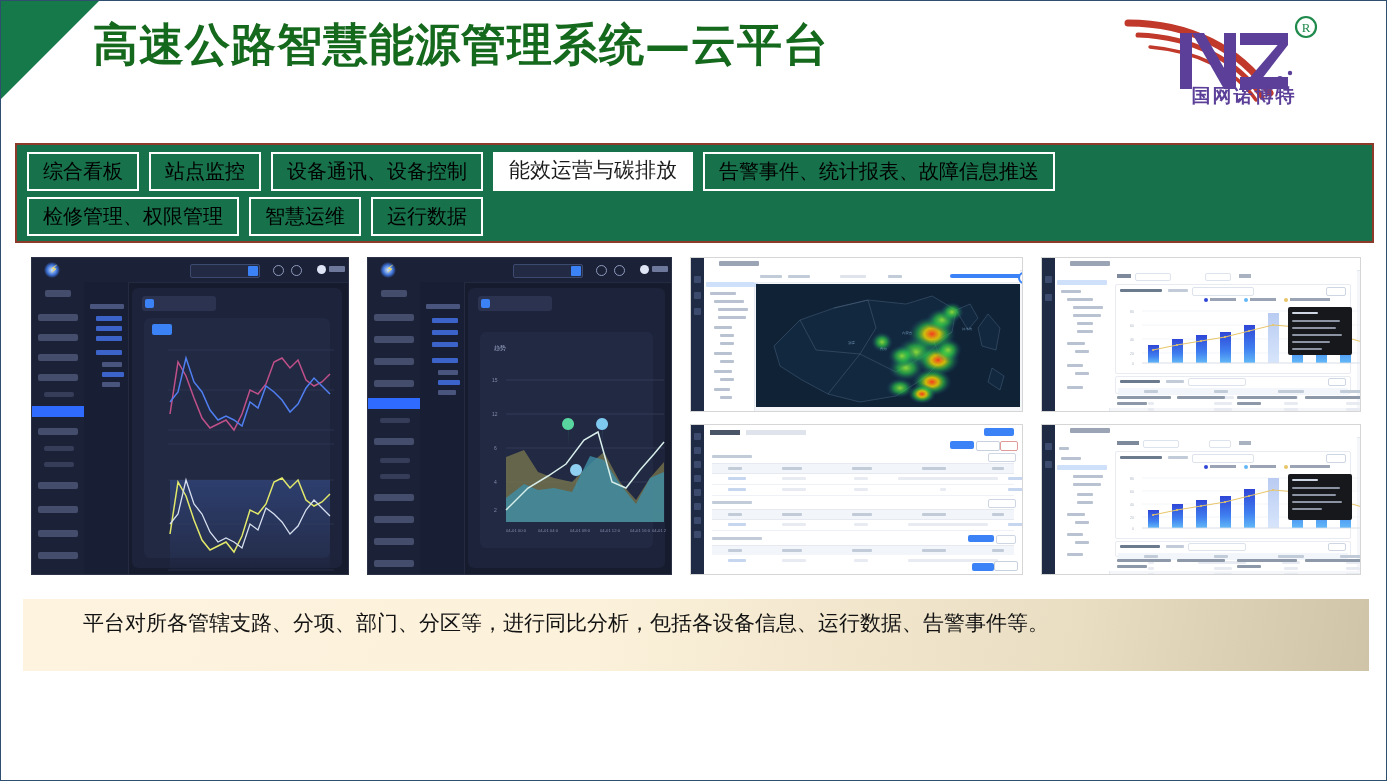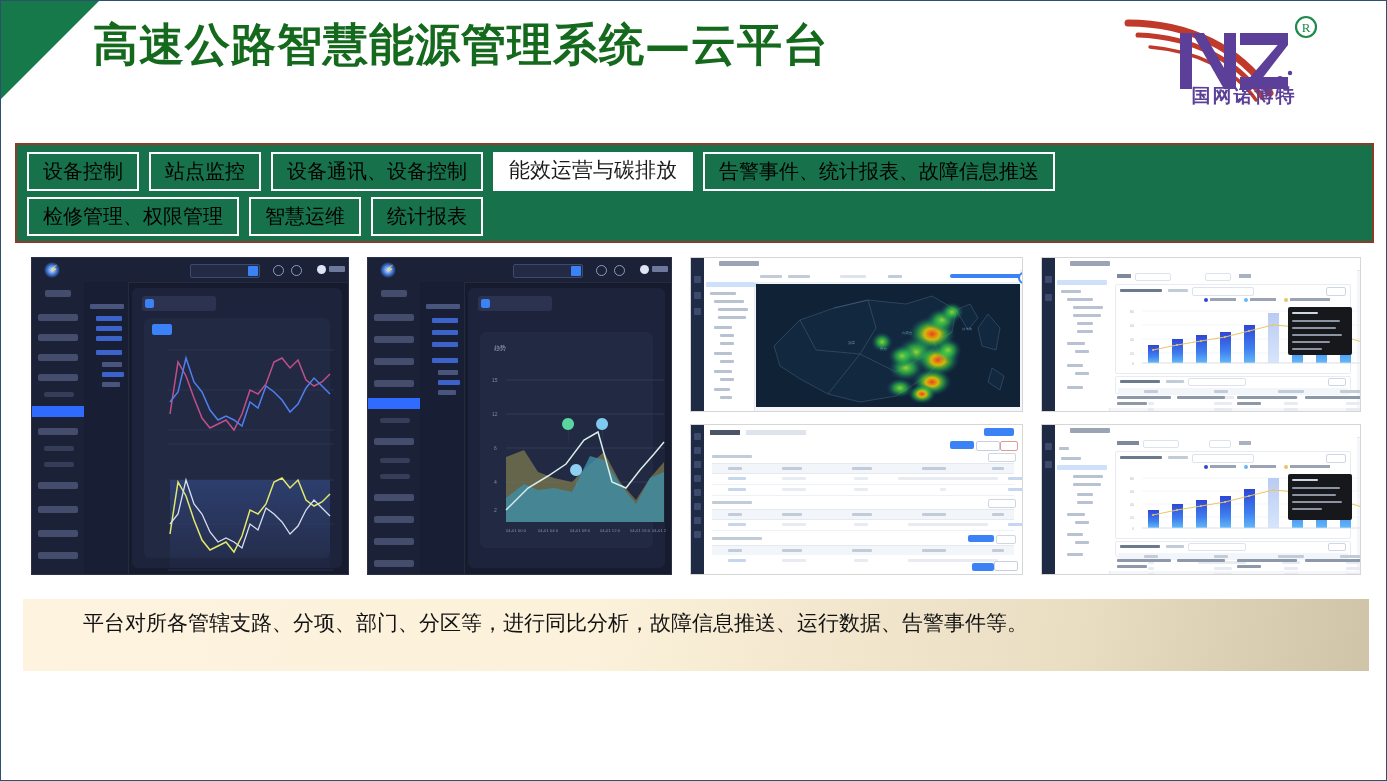--- a/index.html
+++ b/index.html
@@ -141,30 +141,30 @@
         <circle cx="186" cy="22" r="10" fill="none" stroke="#1f8a4c" stroke-width="2.2"></circle>
         <text x="186" y="27" font-family="'Liberation Serif',serif" font-size="13" fill="#1f8a4c" text-anchor="middle">R</text>
       </svg>
       <div style="position:absolute;left:54px;top:78px;width:140px;text-align:center;
                   font-family:'DejaVu Sans','Liberation Sans',sans-serif;font-size:19px;font-weight:700;color:#5b3f98;letter-spacing:2px;">国网诺博特</div>
     </div>
   </div>
 
   <div class="navband">
     <div class="navrow">
-      <div class="navtab">设备控制</div>
+      <div class="navtab">综合看板</div>
       <div class="navtab">站点监控</div>
       <div class="navtab">设备通讯、设备控制</div>
       <div class="navtab active">能效运营与碳排放</div>
       <div class="navtab">告警事件、统计报表、故障信息推送</div>
     </div>
     <div class="navrow">
       <div class="navtab">检修管理、权限管理</div>
       <div class="navtab">智慧运维</div>
-      <div class="navtab">统计报表</div>
+      <div class="navtab">运行数据</div>
     </div>
   </div>
 
   <div class="shots">
 
     <div class="shot shot-dark" style="width:323px;height:318px;">
       <div class="dk">
         <div class="dk-top">
           <div class="dk-logo"></div>
           <div class="dk-bolt">⚡</div>
@@ -787,16 +787,16 @@
               <div class="rowline" style="left:120px;top:6px;width:24px;background:#8d98a8;"></div>
             </div>
           </div>
         </div>
       </div>
 
     </div>
   </div>
 
   <div class="caption">
-    <div class="cap-line first">平台对所各管辖支路、分项、部门、分区等，进行同比分析，故障信息推送、运行数据、告警事件等。</div>
+    <div class="cap-line first">平台对所各管辖支路、分项、部门、分区等，进行同比分析，包括各设备信息、运行数据、告警事件等。</div>
   </div>
 
 </div>
 
 </body></html>

